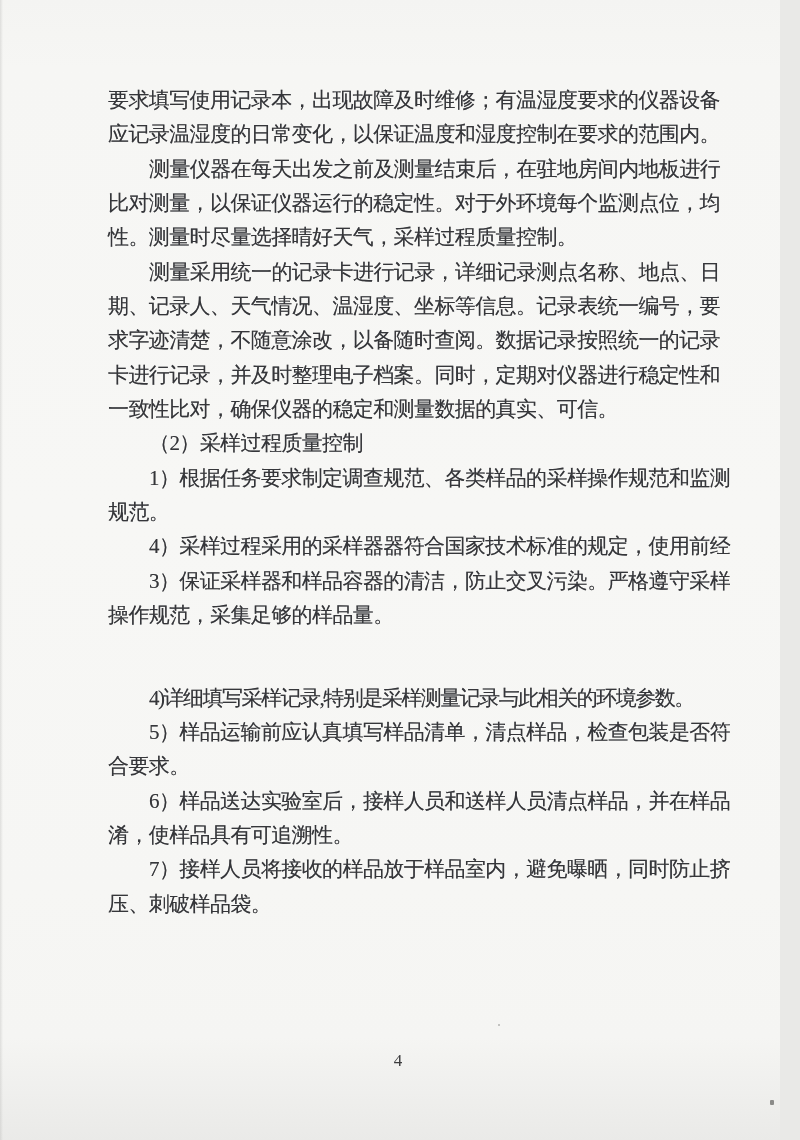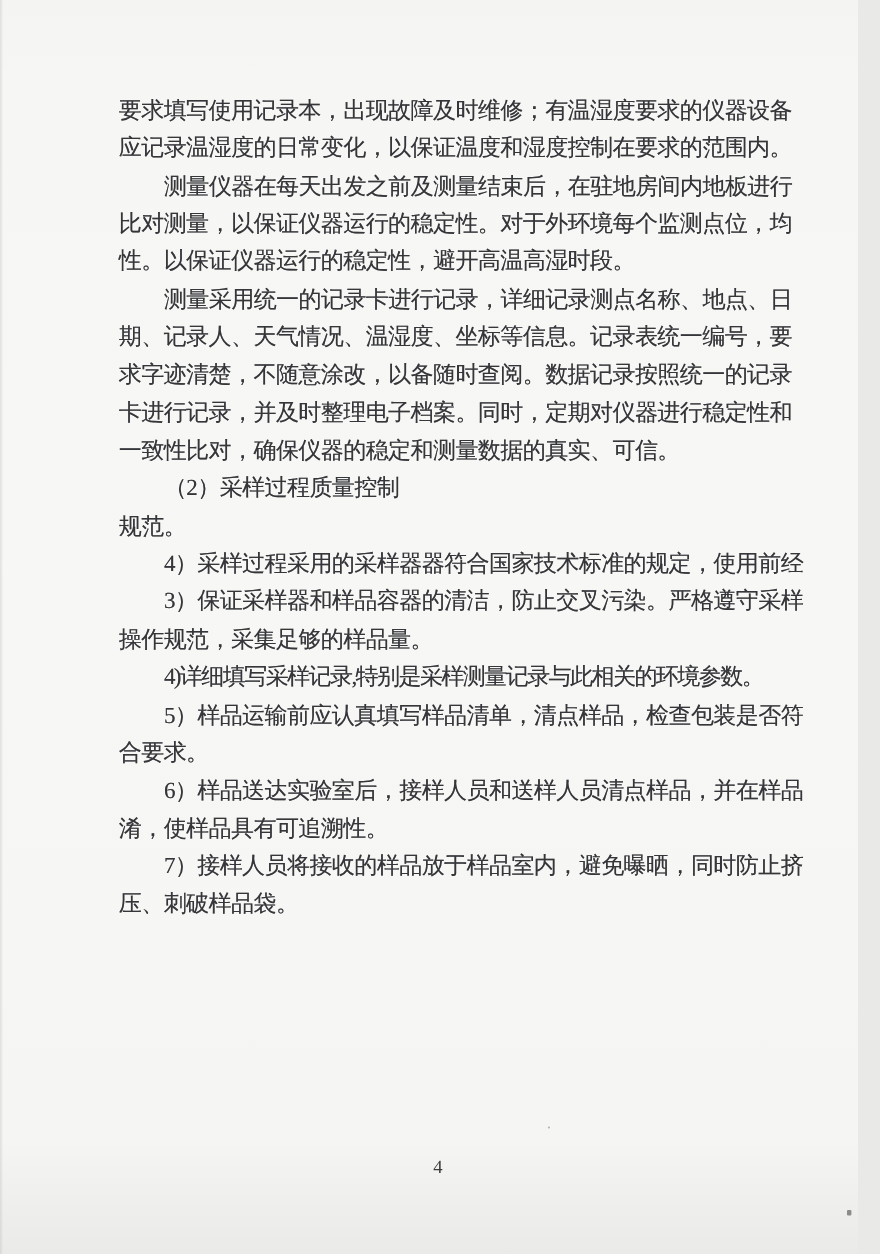--- a/index.html
+++ b/index.html
@@ -40,21 +40,21 @@
     font-size: 21px;
     letter-spacing: -0.6px;
     text-shadow: 0 0 0.4px rgba(60,60,64,0.55);
   }
   .line {
     height: 34.35px;
     line-height: 34.35px;
     white-space: nowrap;
   }
   .line.indent { padding-left: 41px; }
-  .line.tight  { letter-spacing: -1.5px; }
+  .line.tight  { letter-spacing: -1.5px; margin-top: 48px; }
   .page-number {
     position: absolute;
     left: 388px;
     top: 1050px;
     width: 20px;
     text-align: center;
     font-size: 17px;
     line-height: 22px;
     color: #3c3c3e;
   }
@@ -74,27 +74,28 @@
 </head>
 <body>
 
 <div class="page">
 
   <div class="text-block">
       <div class="line">要求填写使用记录本，出现故障及时维修；有温湿度要求的仪器设备</div>
       <div class="line">应记录温湿度的日常变化，以保证温度和湿度控制在要求的范围内。</div>
       <div class="line indent">测量仪器在每天出发之前及测量结束后，在驻地房间内地板进行</div>
       <div class="line">比对测量，以保证仪器运行的稳定性。对于外环境每个监测点位，均</div>
-      <div class="line">性。以保证仪器运行的稳定性，避开高温高湿时段。</div>
+      <div class="line">性。测量时尽量选择晴好天气，采样过程质量控制。</div>
       <div class="line indent">测量采用统一的记录卡进行记录，详细记录测点名称、地点、日</div>
       <div class="line">期、记录人、天气情况、温湿度、坐标等信息。记录表统一编号，要</div>
       <div class="line">求字迹清楚，不随意涂改，以备随时查阅。数据记录按照统一的记录</div>
       <div class="line">卡进行记录，并及时整理电子档案。同时，定期对仪器进行稳定性和</div>
       <div class="line">一致性比对，确保仪器的稳定和测量数据的真实、可信。</div>
       <div class="line indent">（2）采样过程质量控制</div>
+      <div class="line indent">1）根据任务要求制定调查规范、各类样品的采样操作规范和监测</div>
       <div class="line">规范。</div>
       <div class="line indent">4）采样过程采用的采样器器符合国家技术标准的规定，使用前经</div>
       <div class="line indent">3）保证采样器和样品容器的清洁，防止交叉污染。严格遵守采样</div>
       <div class="line">操作规范，采集足够的样品量。</div>
       <div class="line indent tight">4)详细填写采样记录,特别是采样测量记录与此相关的环境参数。</div>
       <div class="line indent">5）样品运输前应认真填写样品清单，清点样品，检查包装是否符</div>
       <div class="line">合要求。</div>
       <div class="line indent">6）样品送达实验室后，接样人员和送样人员清点样品，并在样品</div>
       <div class="line">淆，使样品具有可追溯性。</div>
       <div class="line indent">7）接样人员将接收的样品放于样品室内，避免曝晒，同时防止挤</div>

